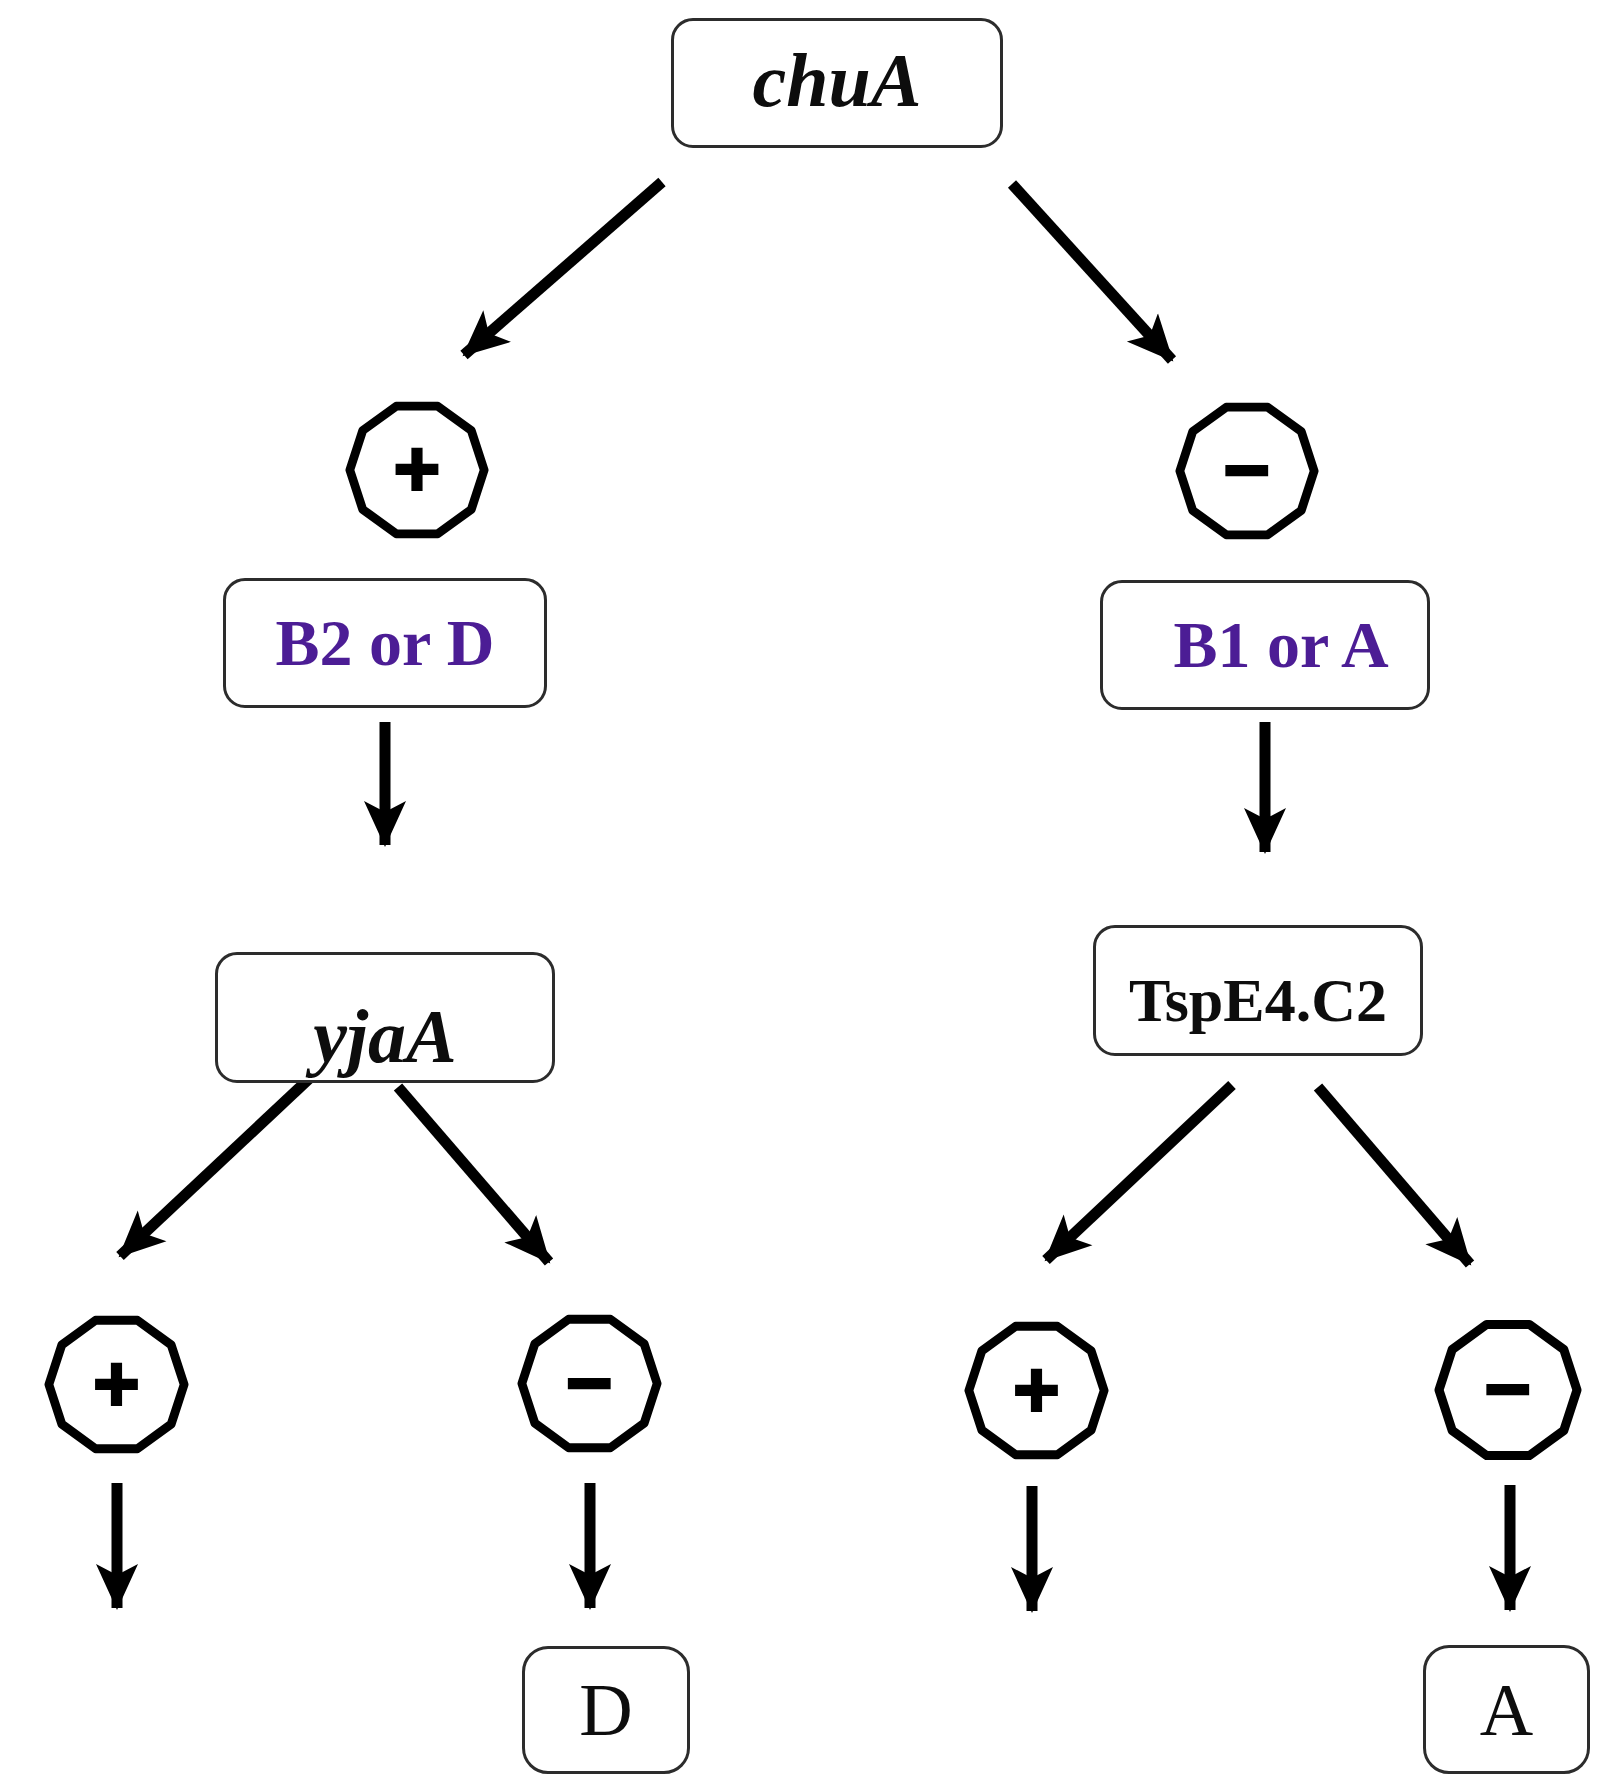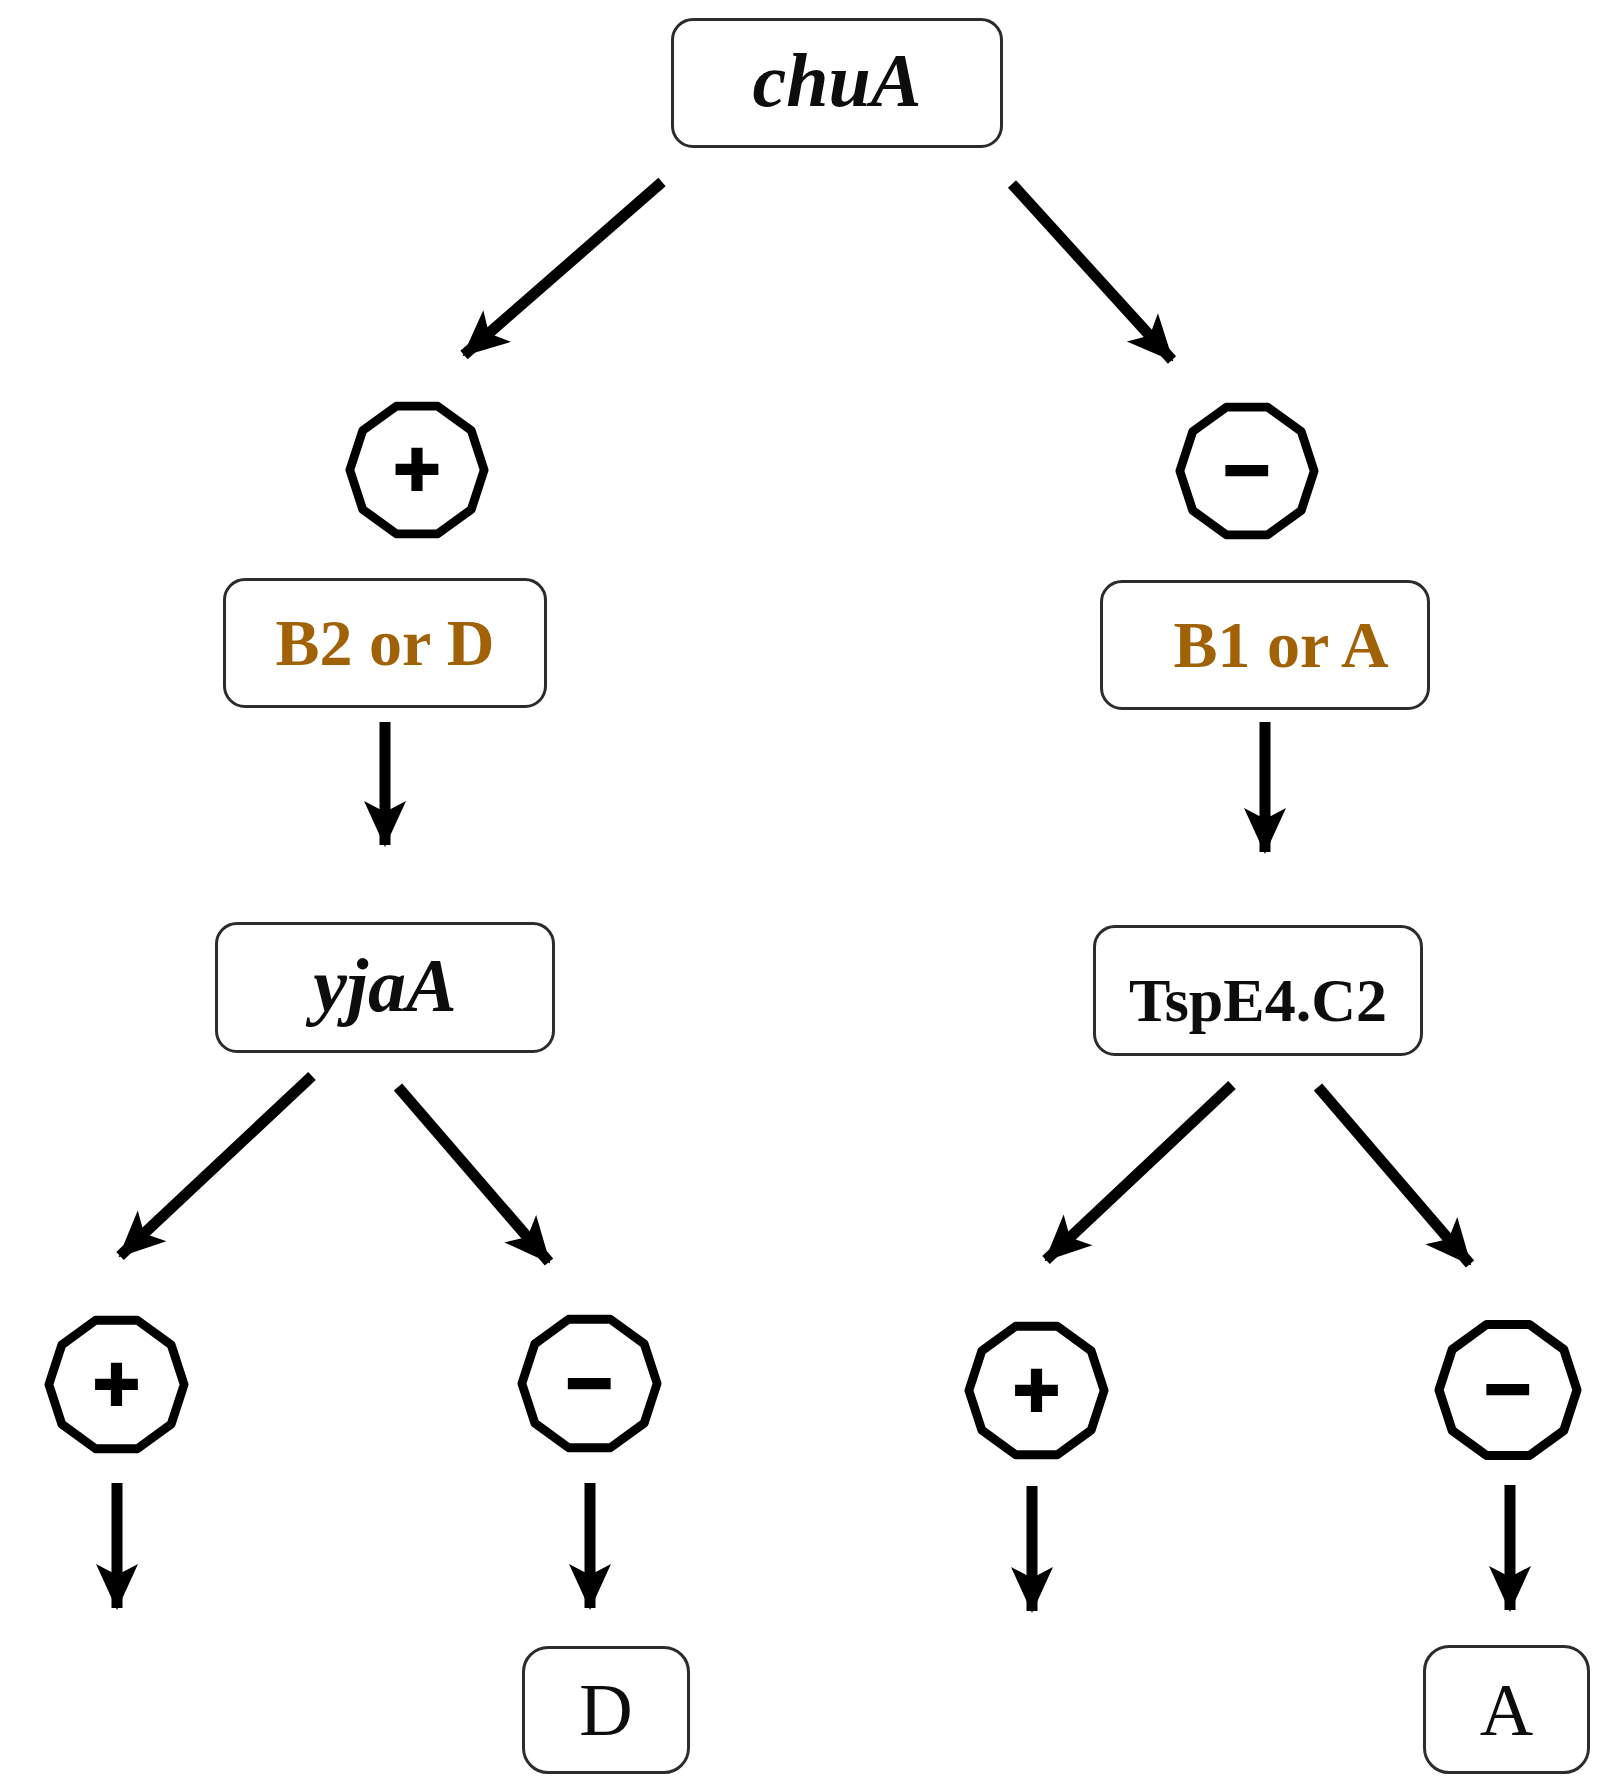--- a/index.html
+++ b/index.html
@@ -42,21 +42,21 @@
     font-style: italic;
     font-size: 76px;
     color: #0d0d0d;
     line-height: 1;
     padding-bottom: 6px;
   }
   .group-name {
     font-family: "Liberation Serif", serif;
     font-weight: bold;
     font-size: 66px;
-    color: #a16207;
+    color: #4c1d95;
     line-height: 1;
     white-space: nowrap;
   }
   .marker-name {
     font-family: "Liberation Serif", serif;
     font-weight: bold;
     font-size: 62px;
     color: #0d0d0d;
     line-height: 1;
     white-space: nowrap;
@@ -147,21 +147,21 @@
   </div>
 
   <div class="box" style="left:223px; top:578px; width:324px; height:130px;">
     <span class="group-name">B2 or D</span>
   </div>
 
   <div class="box" style="left:1100px; top:580px; width:330px; height:130px;padding-left:32px;">
     <span class="group-name">B1 or A</span>
   </div>
 
-  <div class="box" style="left:215px; top:922px; width:340px; height:131px;">
+  <div class="box" style="left:215px; top:952px; width:340px; height:131px;align-items:flex-end;">
     <span class="gene-name">yjaA</span>
   </div>
 
   <div class="box" style="left:1093px; top:925px; width:330px; height:131px;">
     <span class="marker-name">TspE4.C2</span>
   </div>
 
   <div class="circle" style="left:43px; top:1311px; width:147px; height:147px;">
     <svg class="ring" viewBox="0 0 100 100">
       <polygon points="64.2,6.3 87.2,23 96,50 87.2,77 64.2,93.7 35.8,93.7 12.8,77 4,50 12.8,23 35.8,6.3"></polygon>

